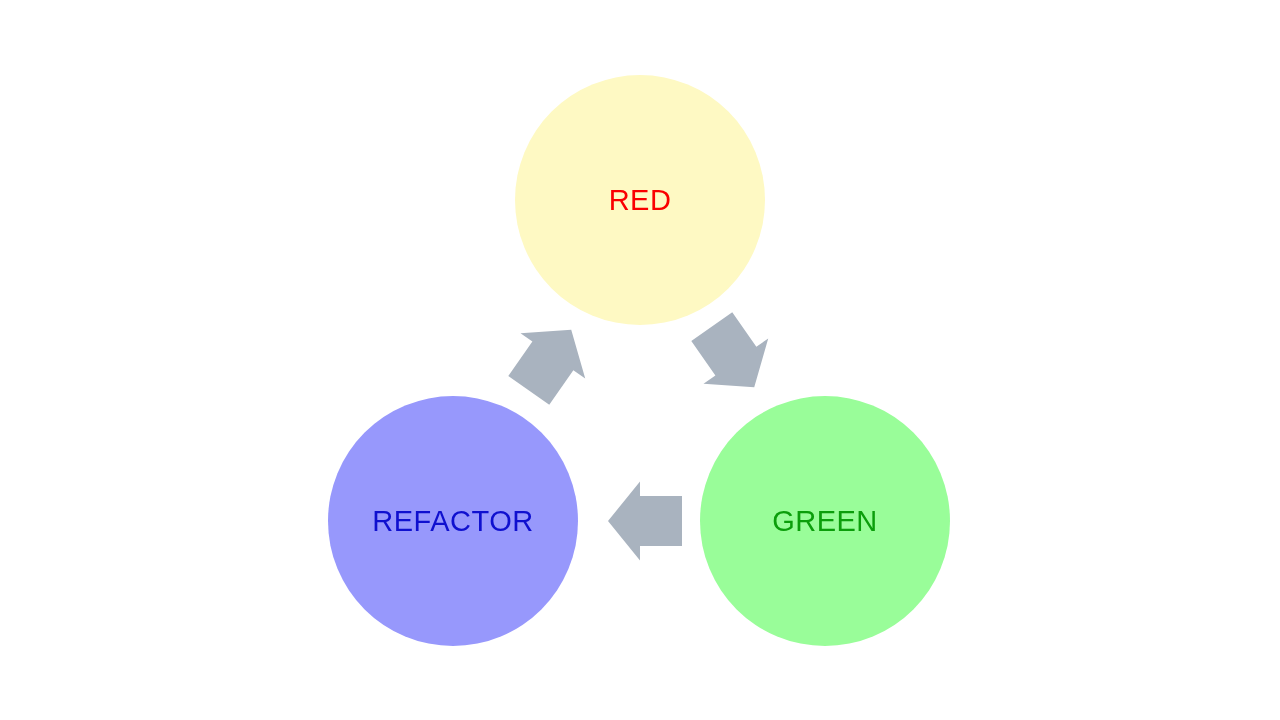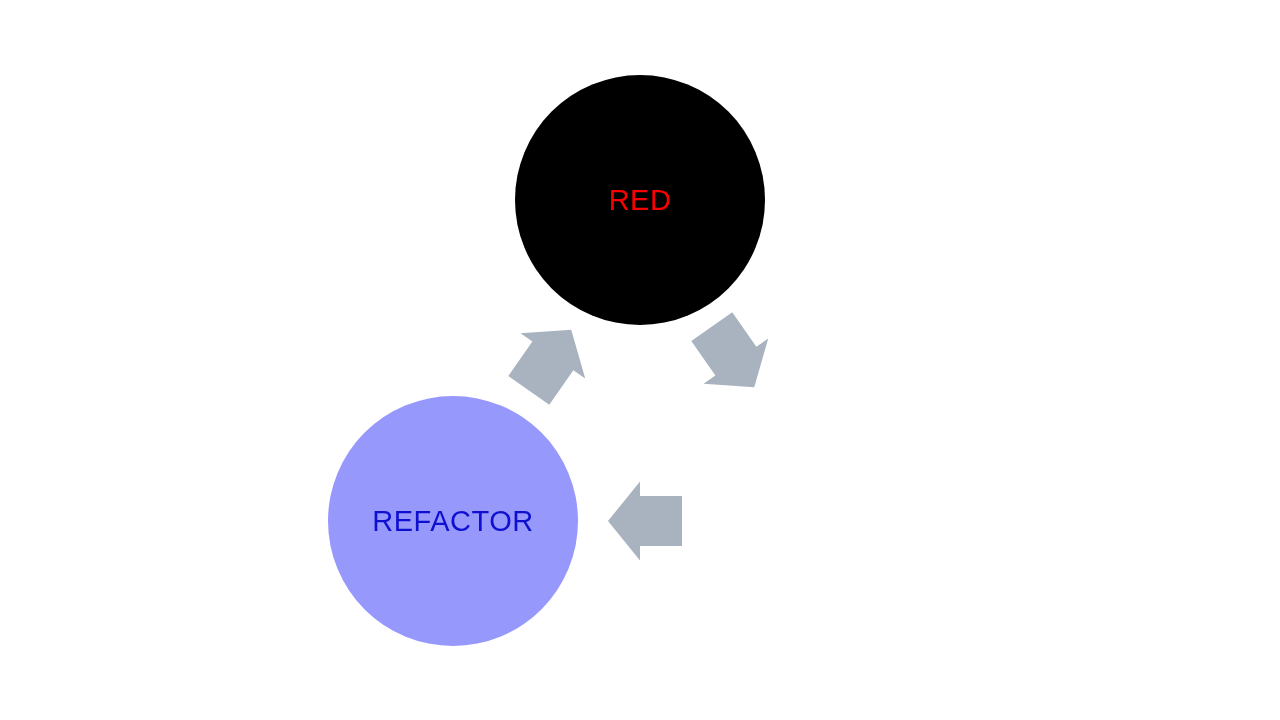--- a/index.html
+++ b/index.html
@@ -45,22 +45,25 @@
 <body>
 
 <div class="canvas">
 
   <svg class="arrows-layer" viewBox="0 0 1280 720" xmlns="http://www.w3.org/2000/svg">
     <polygon points="-37,-25 5,-25 5,-39.5 37,0 5,39.5 5,25 -37,25" transform="translate(733 357) rotate(55)" fill="#a9b3bf"></polygon>
     <polygon points="-37,-25 5,-25 5,-39.5 37,0 5,39.5 5,25 -37,25" transform="translate(645 521) rotate(180)" fill="#a9b3bf"></polygon>
     <polygon points="-37,-25 5,-25 5,-39.5 37,0 5,39.5 5,25 -37,25" transform="translate(550 360) rotate(-55)" fill="#a9b3bf"></polygon>
   </svg>
 
-  <div class="node node-red" style="background-color: #000000;">
+  <div class="node node-red" style="background-color: #fef9c3;">
     <span class="node-label" style="color: rgb(250, 0, 0);">RED</span>
   </div>
 
+  <div class="node node-green" style="background-color: rgb(153, 253, 153);">
+    <span class="node-label" style="color: rgb(11, 158, 11);">GREEN</span>
+  </div>
 
   <div class="node node-refactor" style="background-color: rgb(151, 152, 252);">
     <span class="node-label" style="color: rgb(15, 16, 207); text-align: right;">REFACTOR</span>
   </div>
 
 </div>
 
 </body></html>

